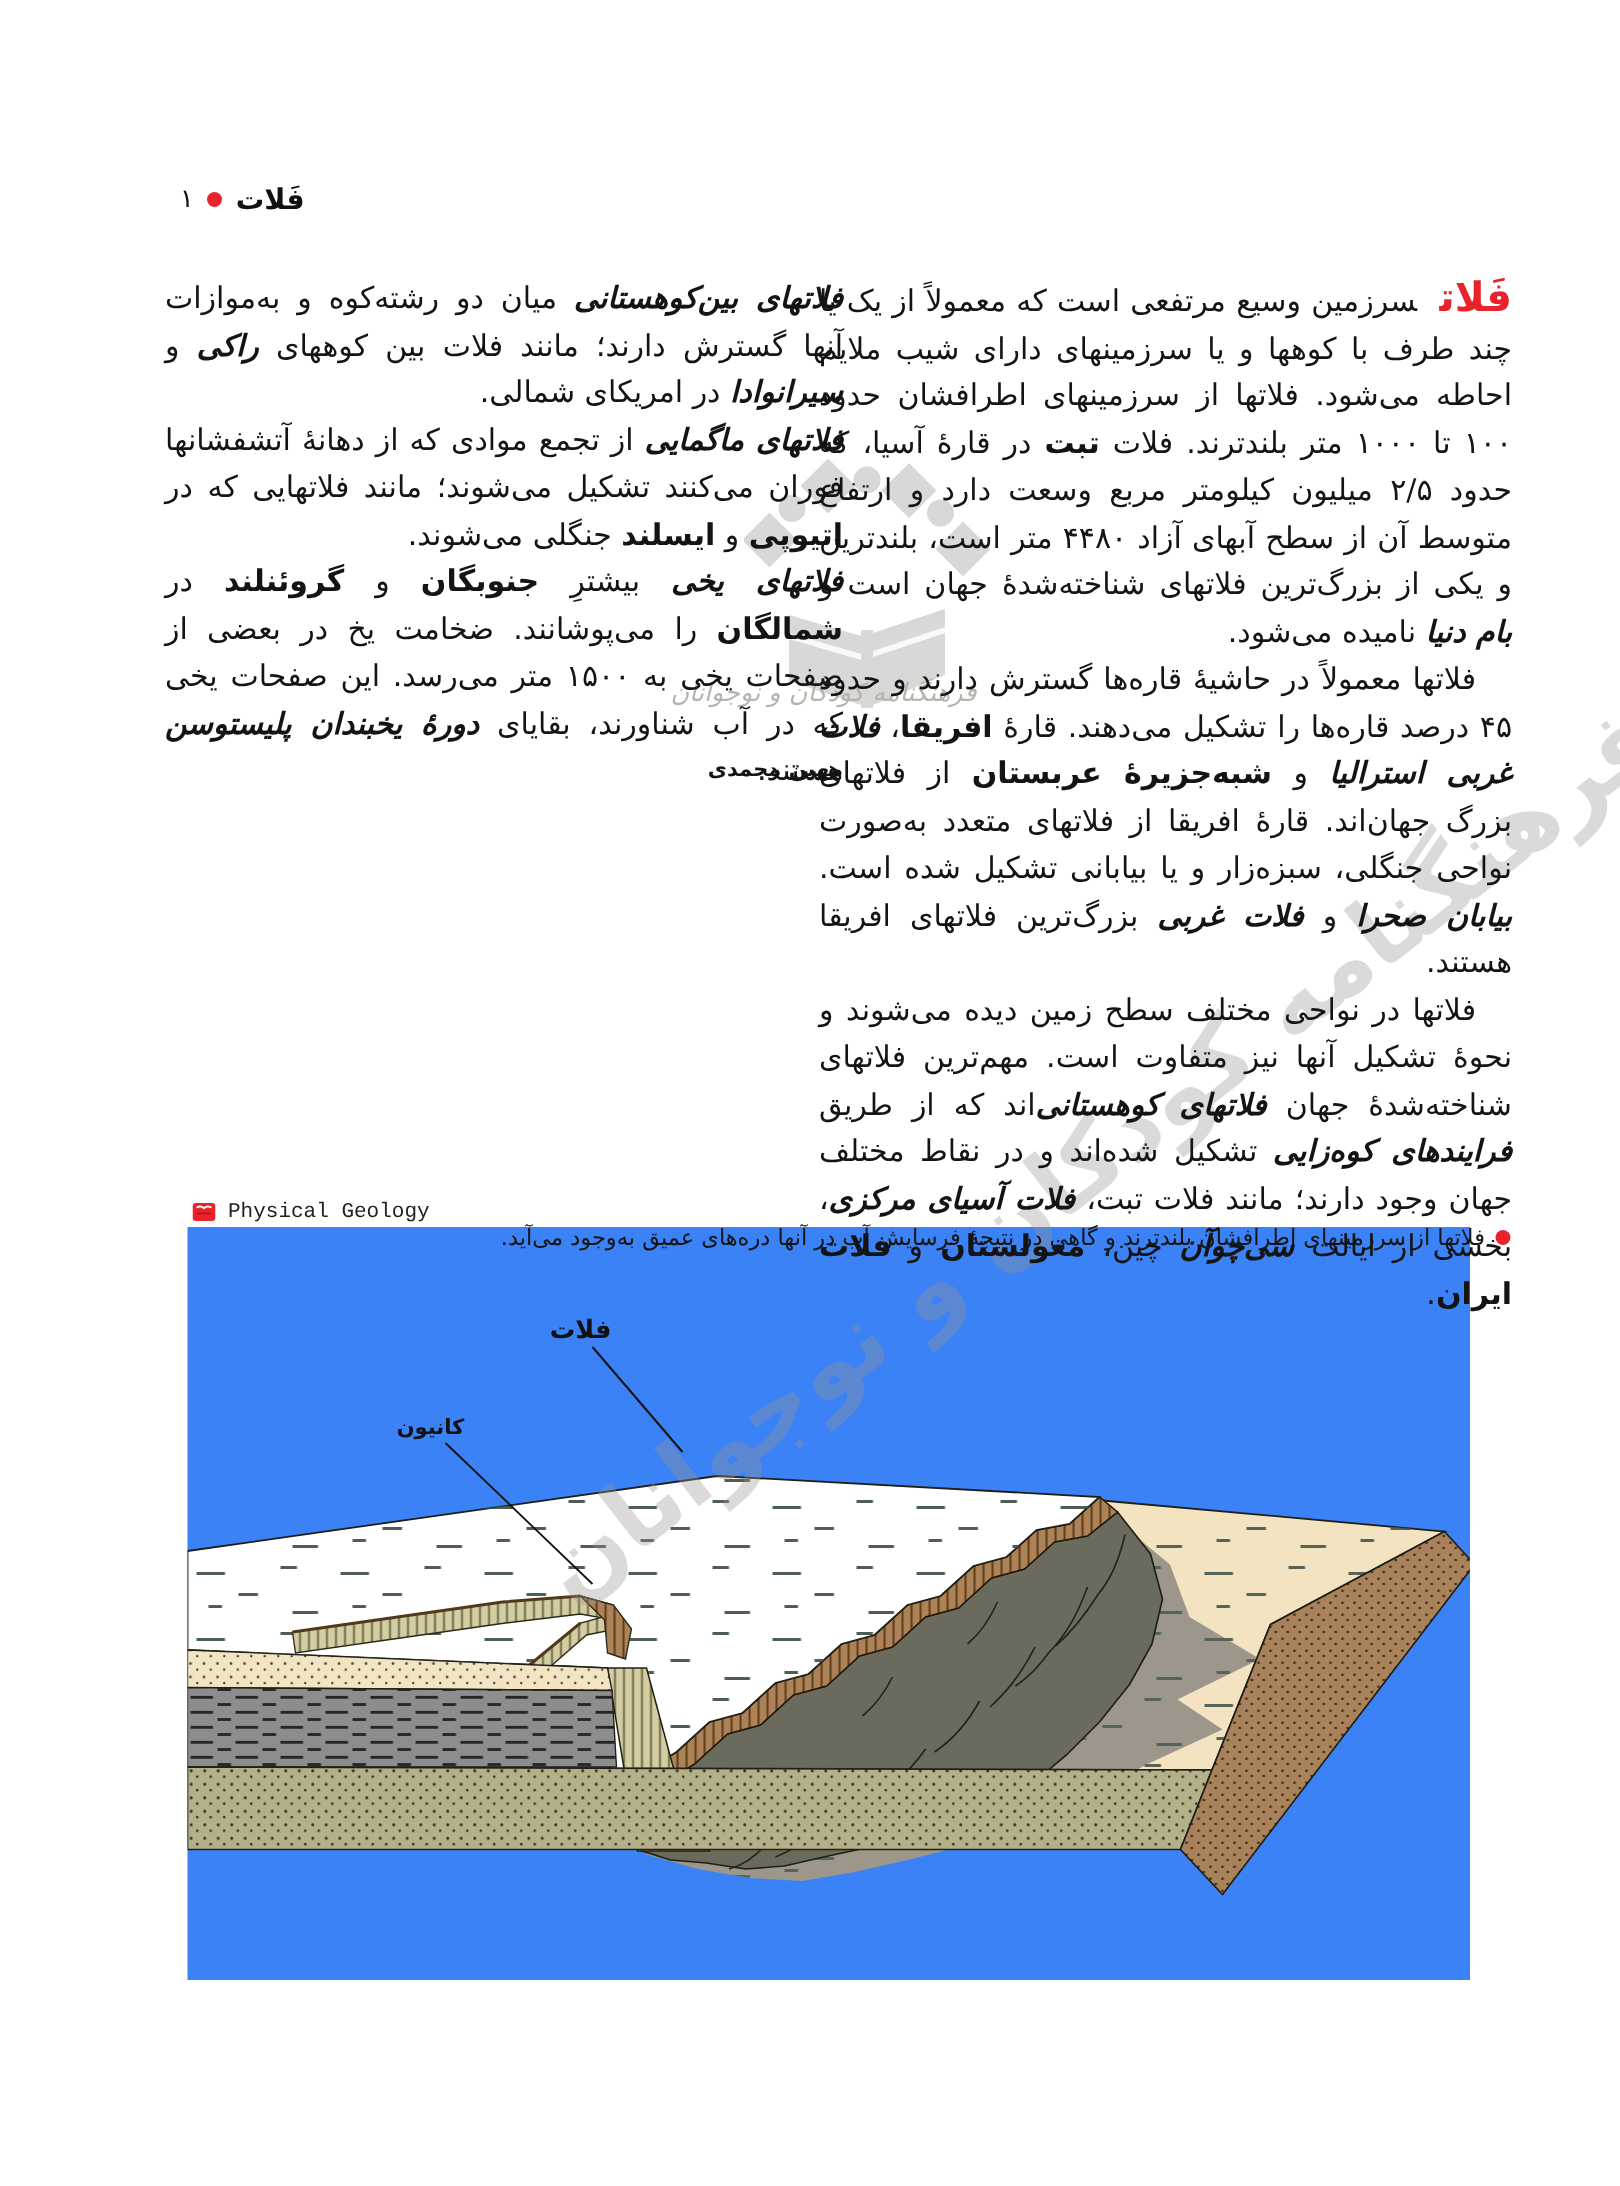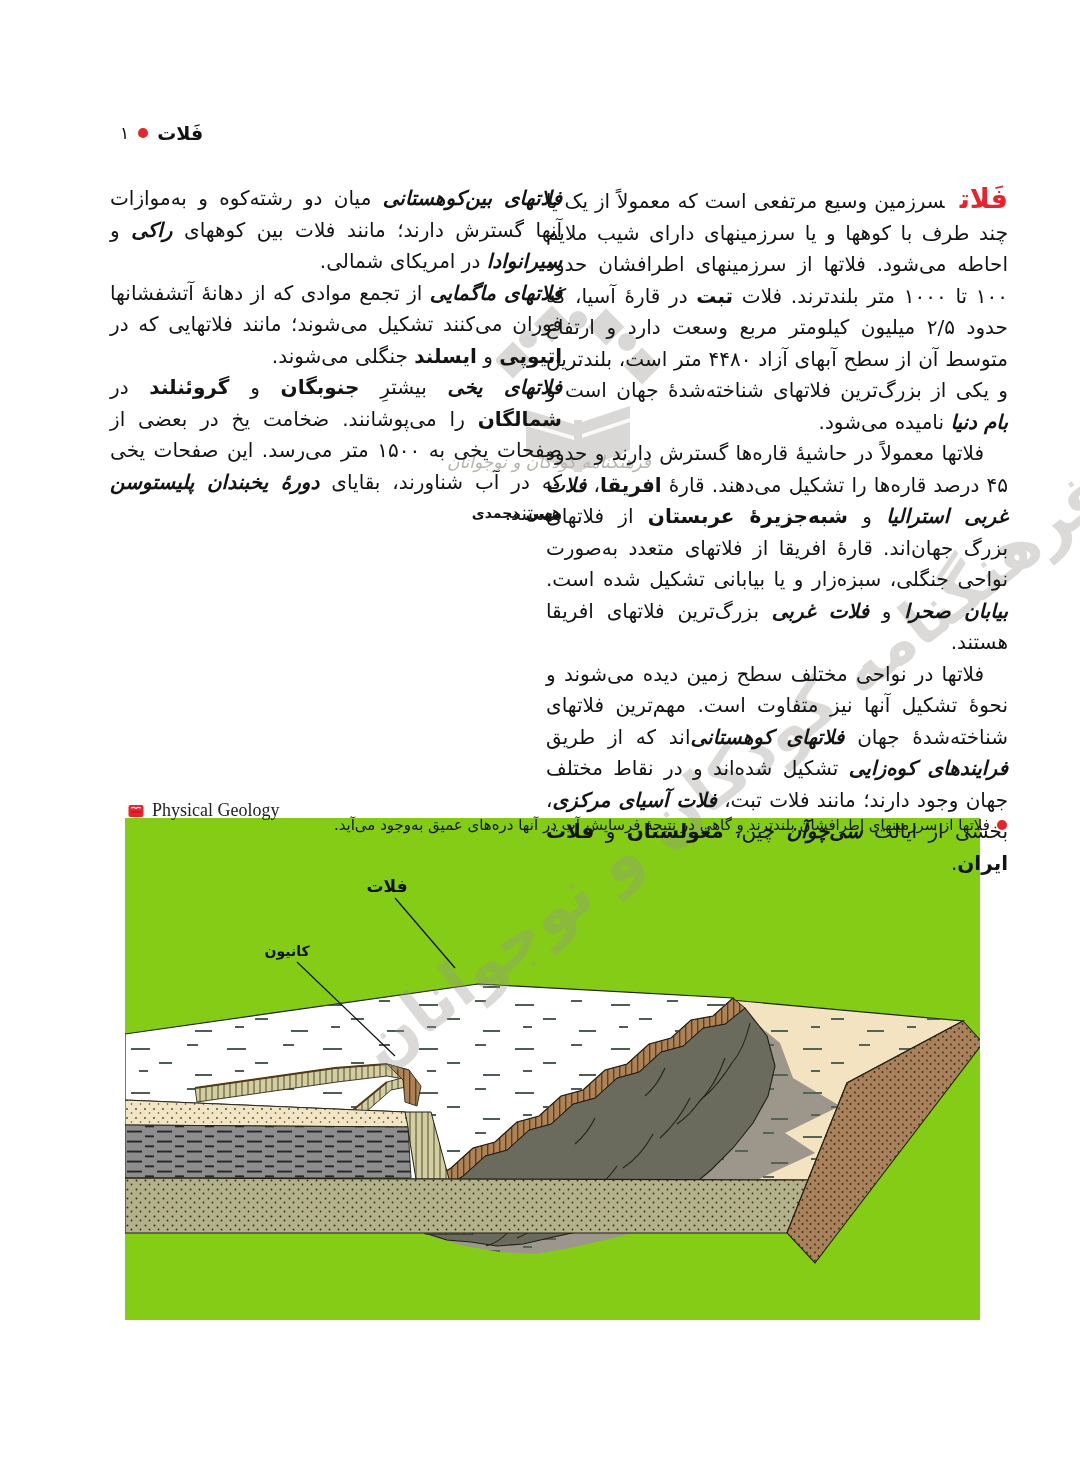--- a/index.html
+++ b/index.html
@@ -21,26 +21,26 @@
   .entry-title{color:#e8232b;font-weight:bold;font-size:27px;line-height:31.5px;
                margin-left:15px;}
   .seg-b{font-weight:bold;}
   .seg-bi{font-weight:bold;font-style:italic;}
   .author{text-align:right;font-size:14px;font-weight:bold;margin-top:-31.5px;}
   
   .fig-caption{position:absolute;top:780px;right:73px;direction:rtl;display:flex;
                align-items:center;gap:7px;font-size:15px;color:#141414;z-index:3;margin-top:36px;}
   
   .credit{position:absolute;top:800px;left:128px;display:flex;align-items:center;gap:8px;z-index:3;}
-  .credit-text{font-family:Liberation Serif, serif;font-size:18px;color:#222;text-align:center;}
+  .credit-text{font-family:Liberation Mono, monospace;font-size:14px;color:#222;text-align:center;}
   .credit-ico{width:16px;height:14px;position:relative;}
   .credit-ico svg{display:block;}
   
   .panel{position:absolute;top:818px;left:125px;width:855px;height:502px;
-         background:#84cc16;z-index:1;}
+         background:#3b82f6;z-index:1;}
   .panel svg{display:block;}
   .fig-label{font-family:"DejaVu Sans",sans-serif;font-weight:bold;fill:#111;}
   
   .wm-diag{position:absolute;left:345px;top:1025px;transform-origin:0 0;
            transform:rotate(-38deg);font-size:64px;font-weight:bold;direction:rtl;
            white-space:nowrap;color:#9b968e;opacity:.34;z-index:2;pointer-events:none;}
   .wm-logo{position:absolute;left:496px;top:298px;z-index:2;opacity:.85;pointer-events:none;}
   .wm-script{position:absolute;left:436px;top:452px;width:215px;font-size:17px;direction:rtl;
              white-space:nowrap;color:#b7b3ad;z-index:2;font-style:italic;pointer-events:none;}
 </style>

